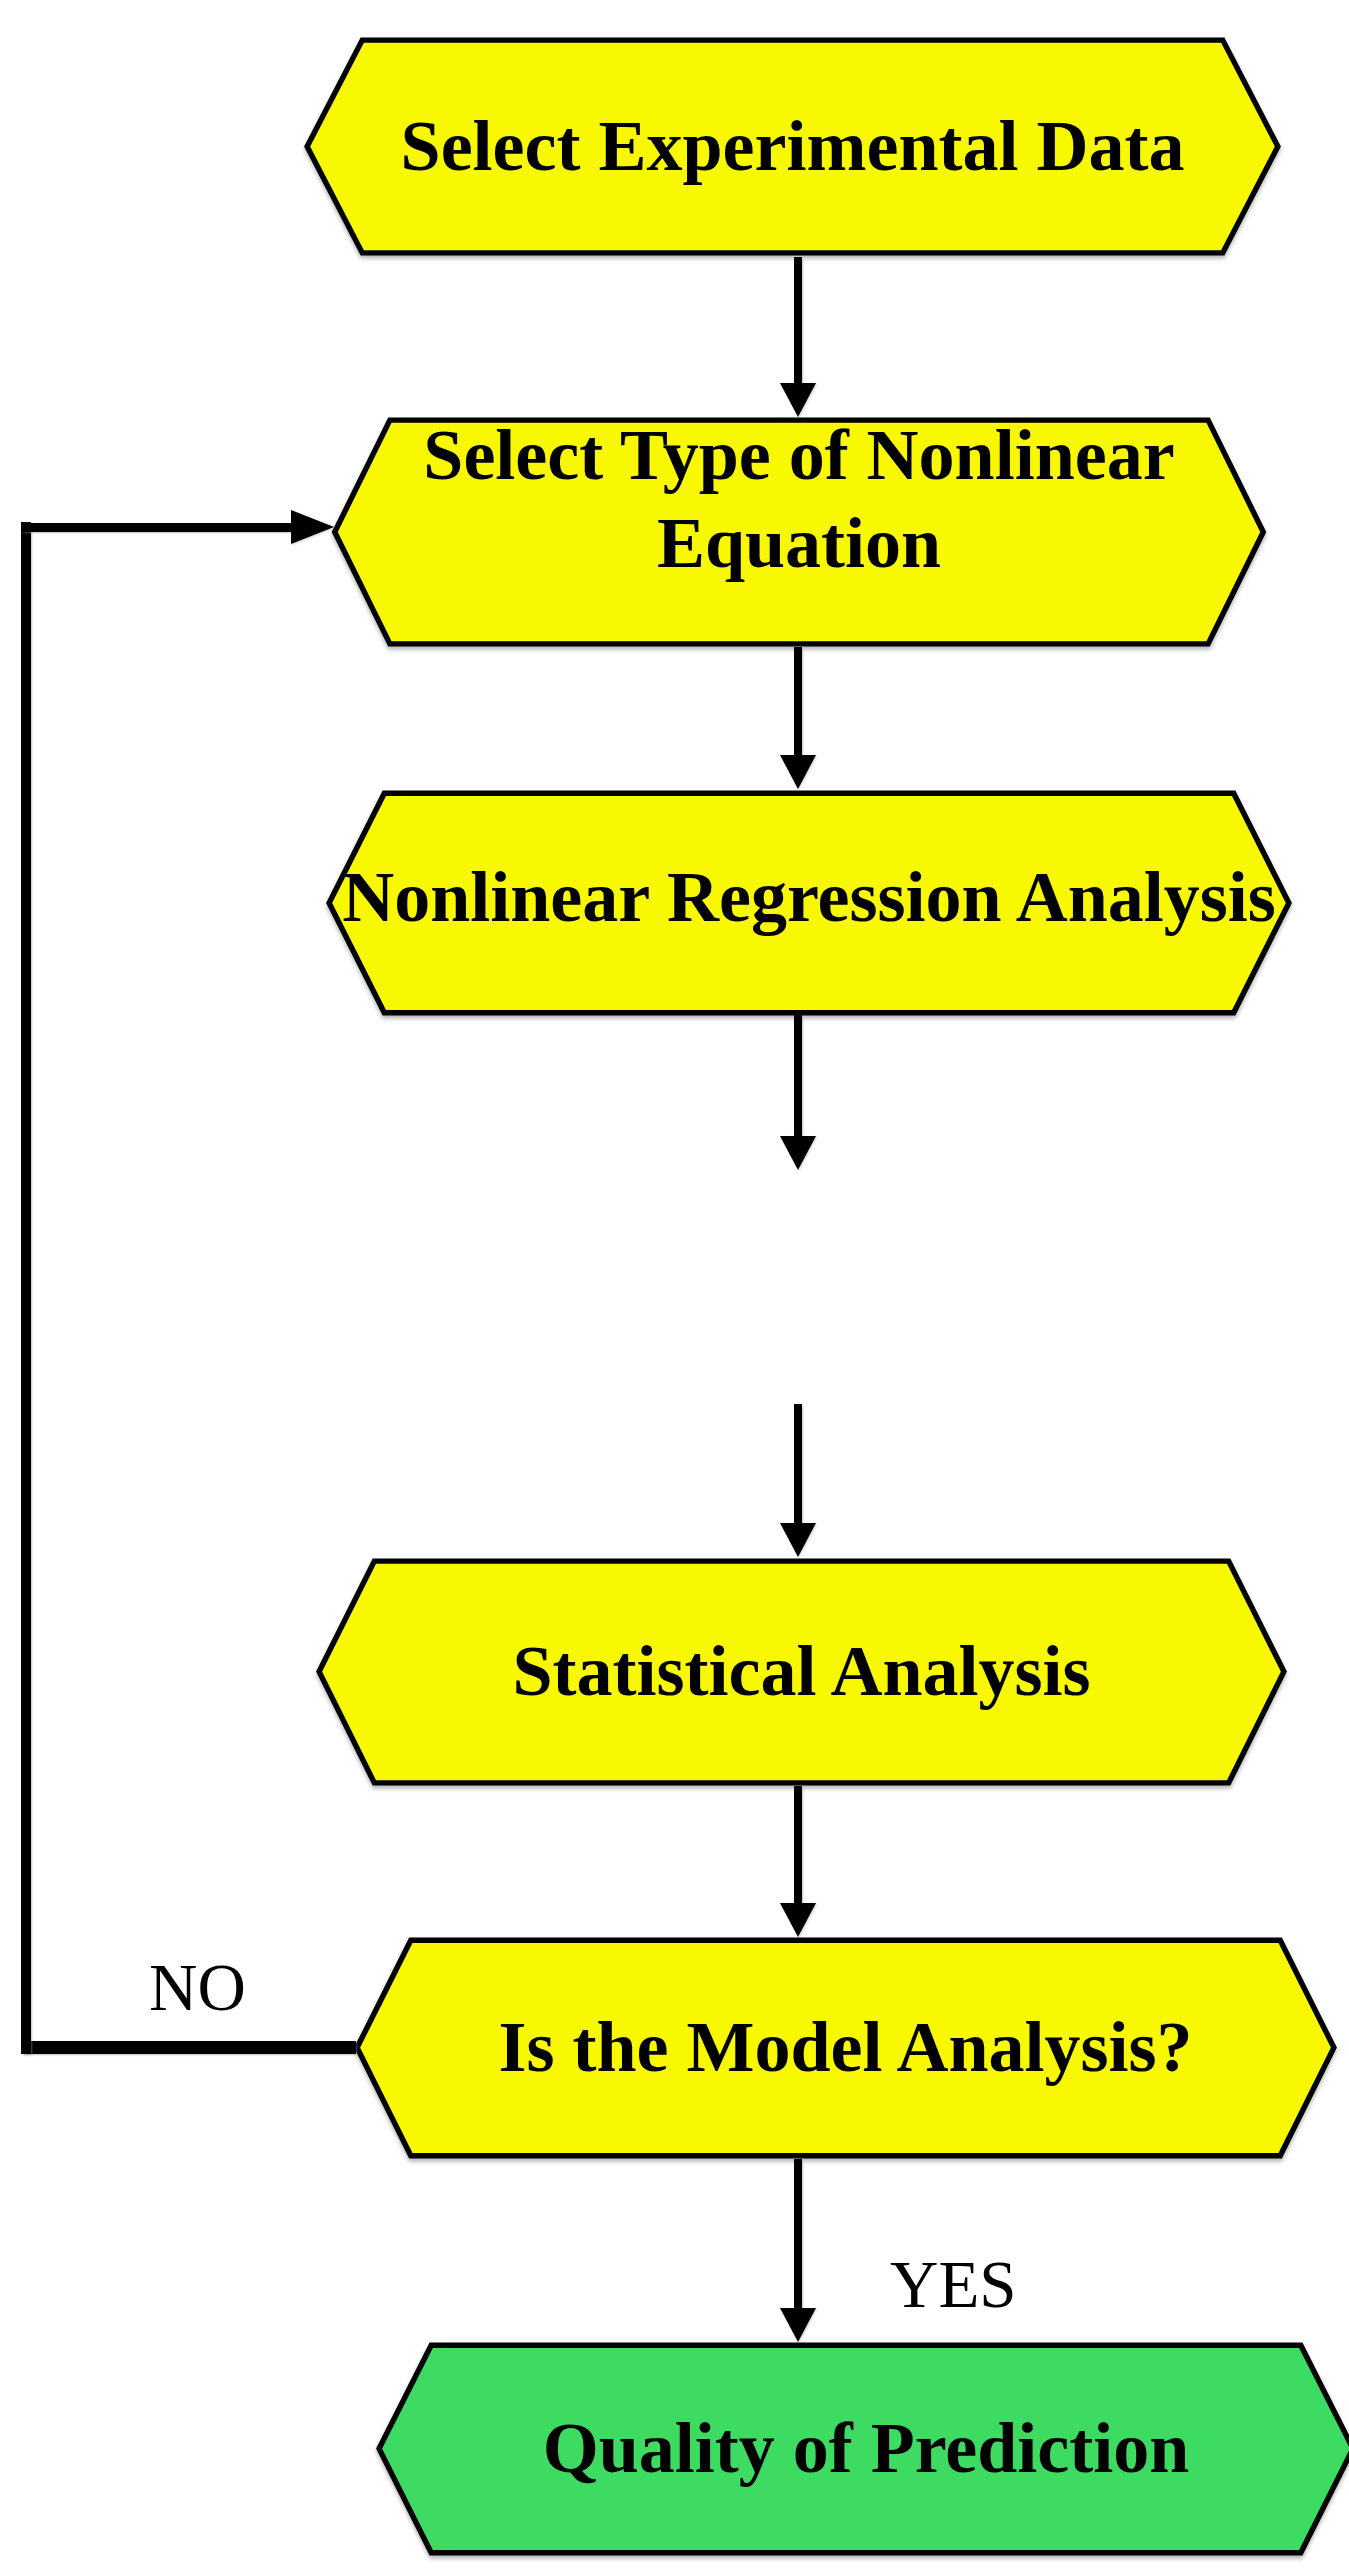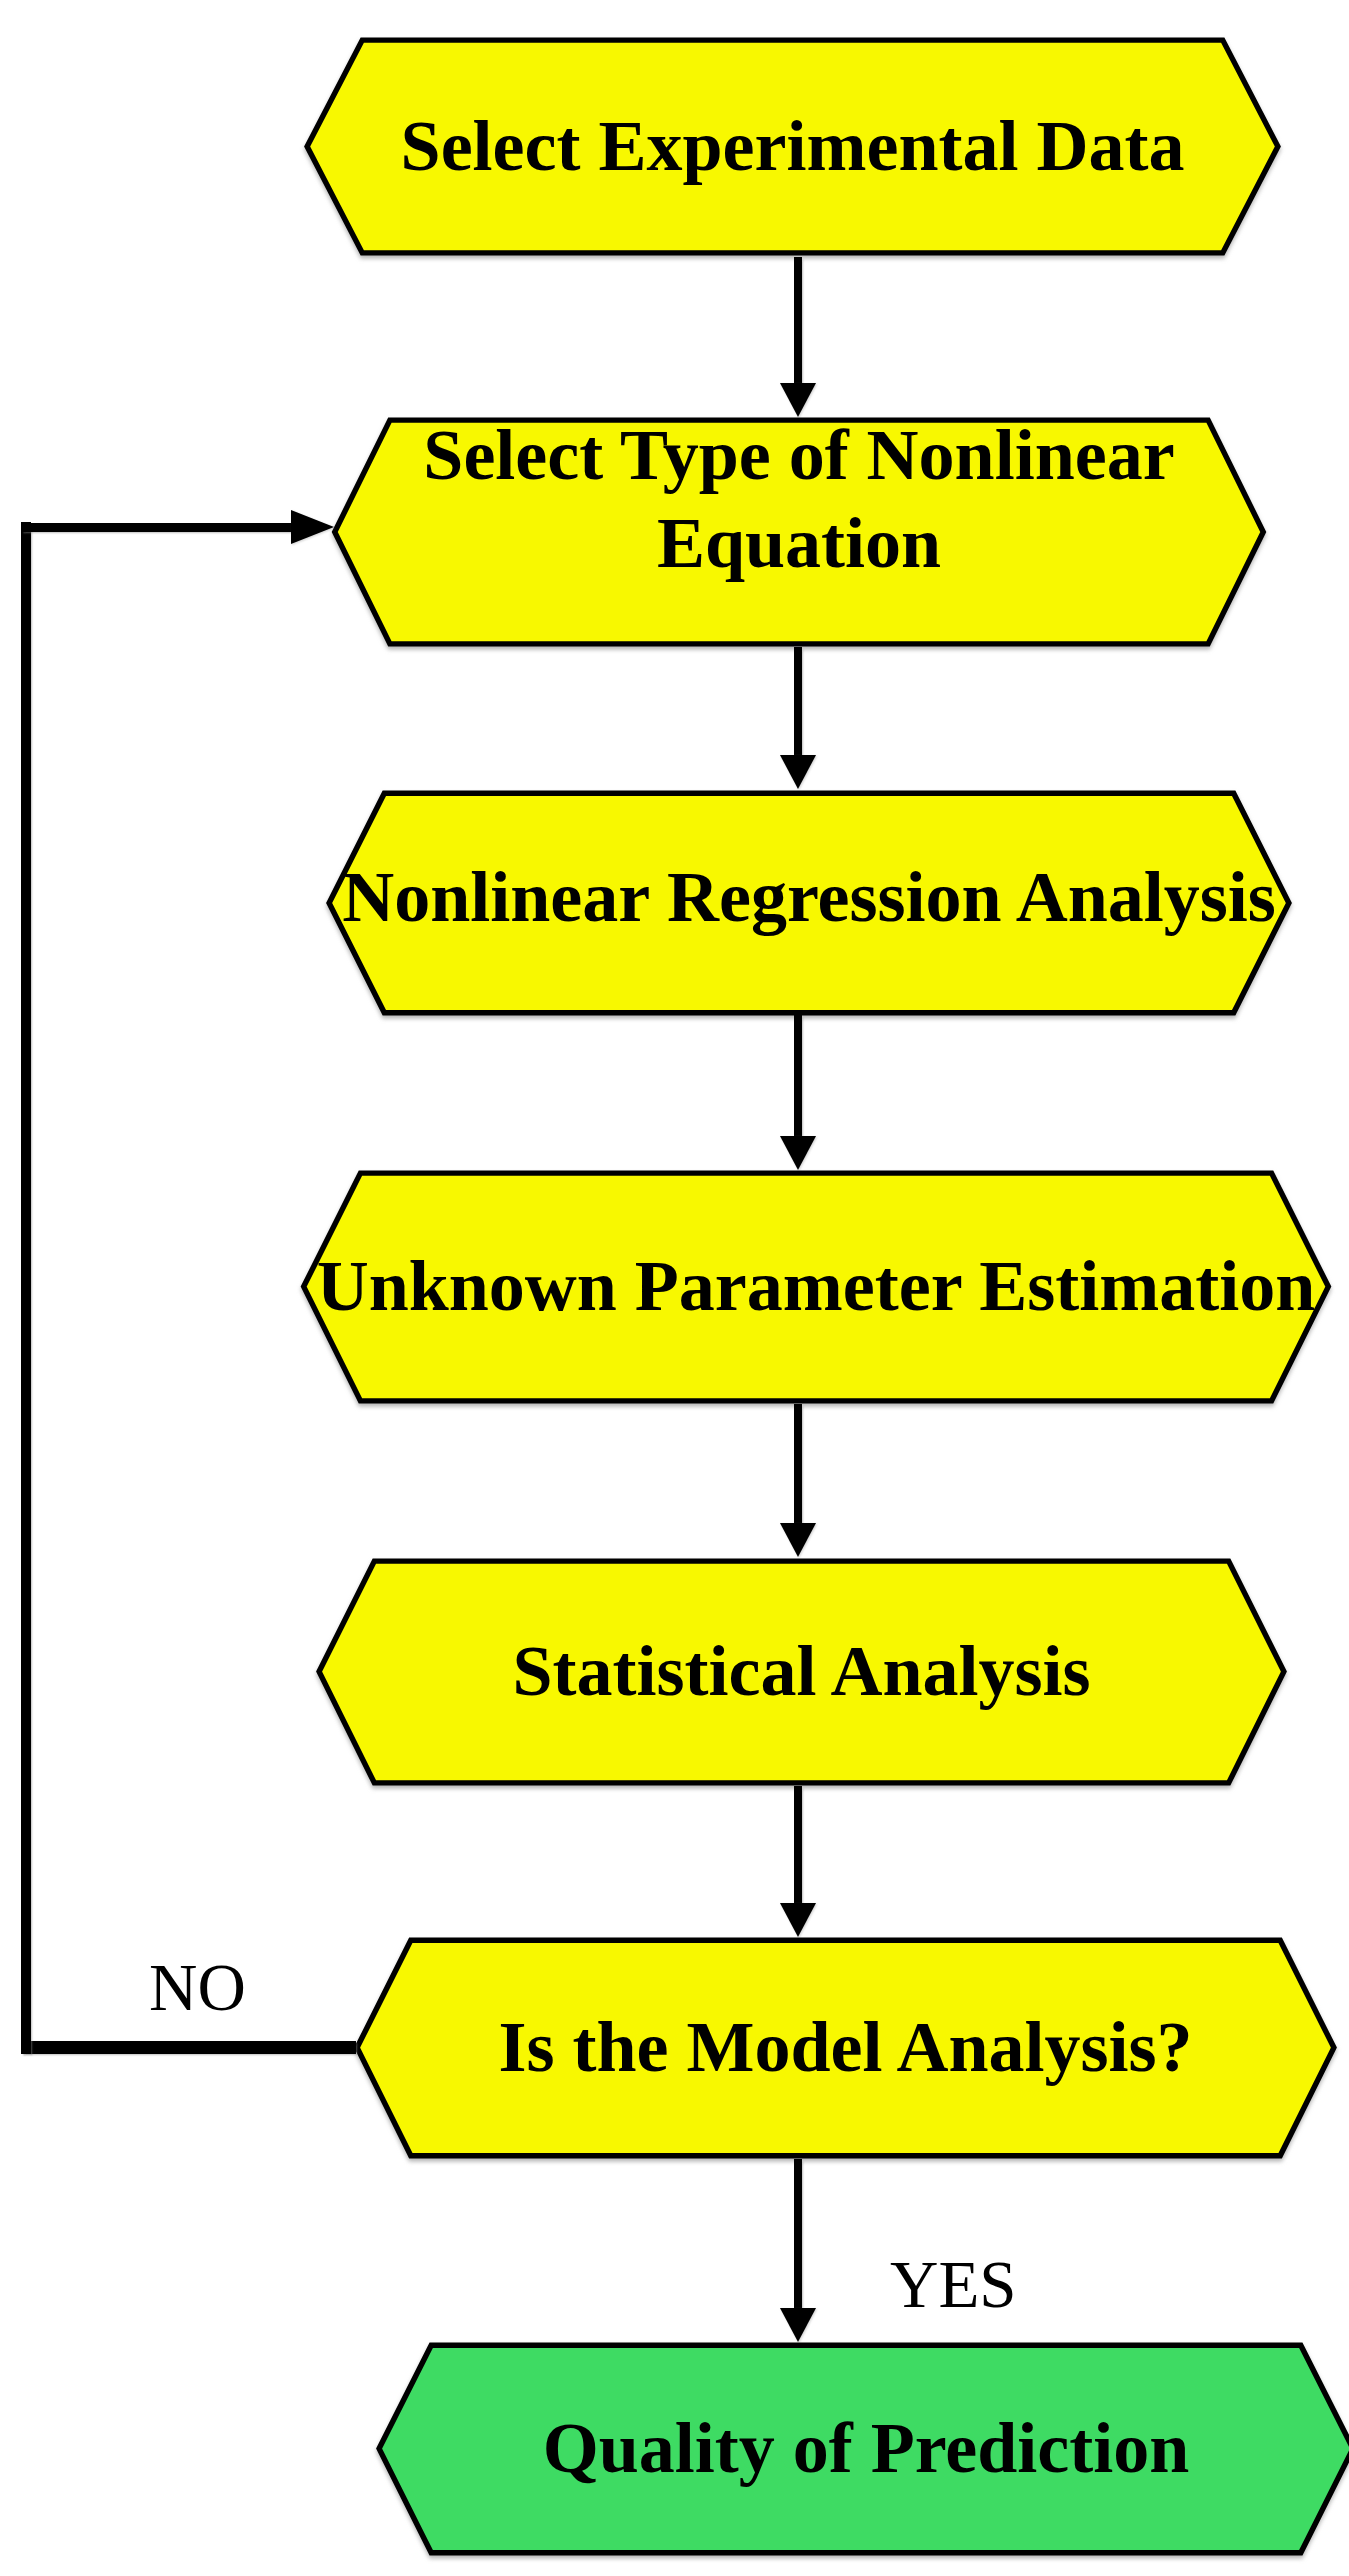--- a/index.html
+++ b/index.html
@@ -98,26 +98,20 @@
   <div class="node" style="left:326px; top:790px; width:966px; height:216px;">
     <svg width="966" height="226" viewBox="0 0 1242 290">
       <polygon points="75,4 1167,4 1238,145 1167,286 75,286 4,145" stroke="#000000" stroke-width="7" stroke-linejoin="miter" fill="#F8F800"></polygon>
     </svg>
     <div class="label">Nonlinear Regression Analysis</div>
   </div>
 
   <div class="edge-line" style="left:794px; top:1015px; width:7.8px; height:122px;"></div>
   <div class="tri-down" style="left:780px; top:1136px;"></div>
 
-  <div class="node" style="left:300px; top:1170px; width:1032px; height:234px;">
-    <svg width="1032" height="234" viewBox="0 0 1326 301">
-      <polygon points="77,4 1249,4 1322,150 1249,297 77,297 4,150" stroke="#000000" stroke-width="7" stroke-linejoin="miter" fill="#F8F800"></polygon>
-    </svg>
-    <div class="label">Unknown Parameter Estimation</div>
-  </div>
 
   <div class="edge-line" style="left:794px; top:1404px; width:7.8px; height:121px;"></div>
   <div class="tri-down" style="left:780px; top:1523px;"></div>
 
   <div class="node" style="left:316px; top:1558px; width:971px; height:228px;">
     <svg width="971" height="228" viewBox="0 0 1248 293">
       <polygon points="75,4 1173,4 1244,146 1173,289 75,289 4,146" stroke="#000000" stroke-width="7" stroke-linejoin="miter" fill="#F8F800"></polygon>
     </svg>
     <div class="label">Statistical Analysis</div>
   </div>

